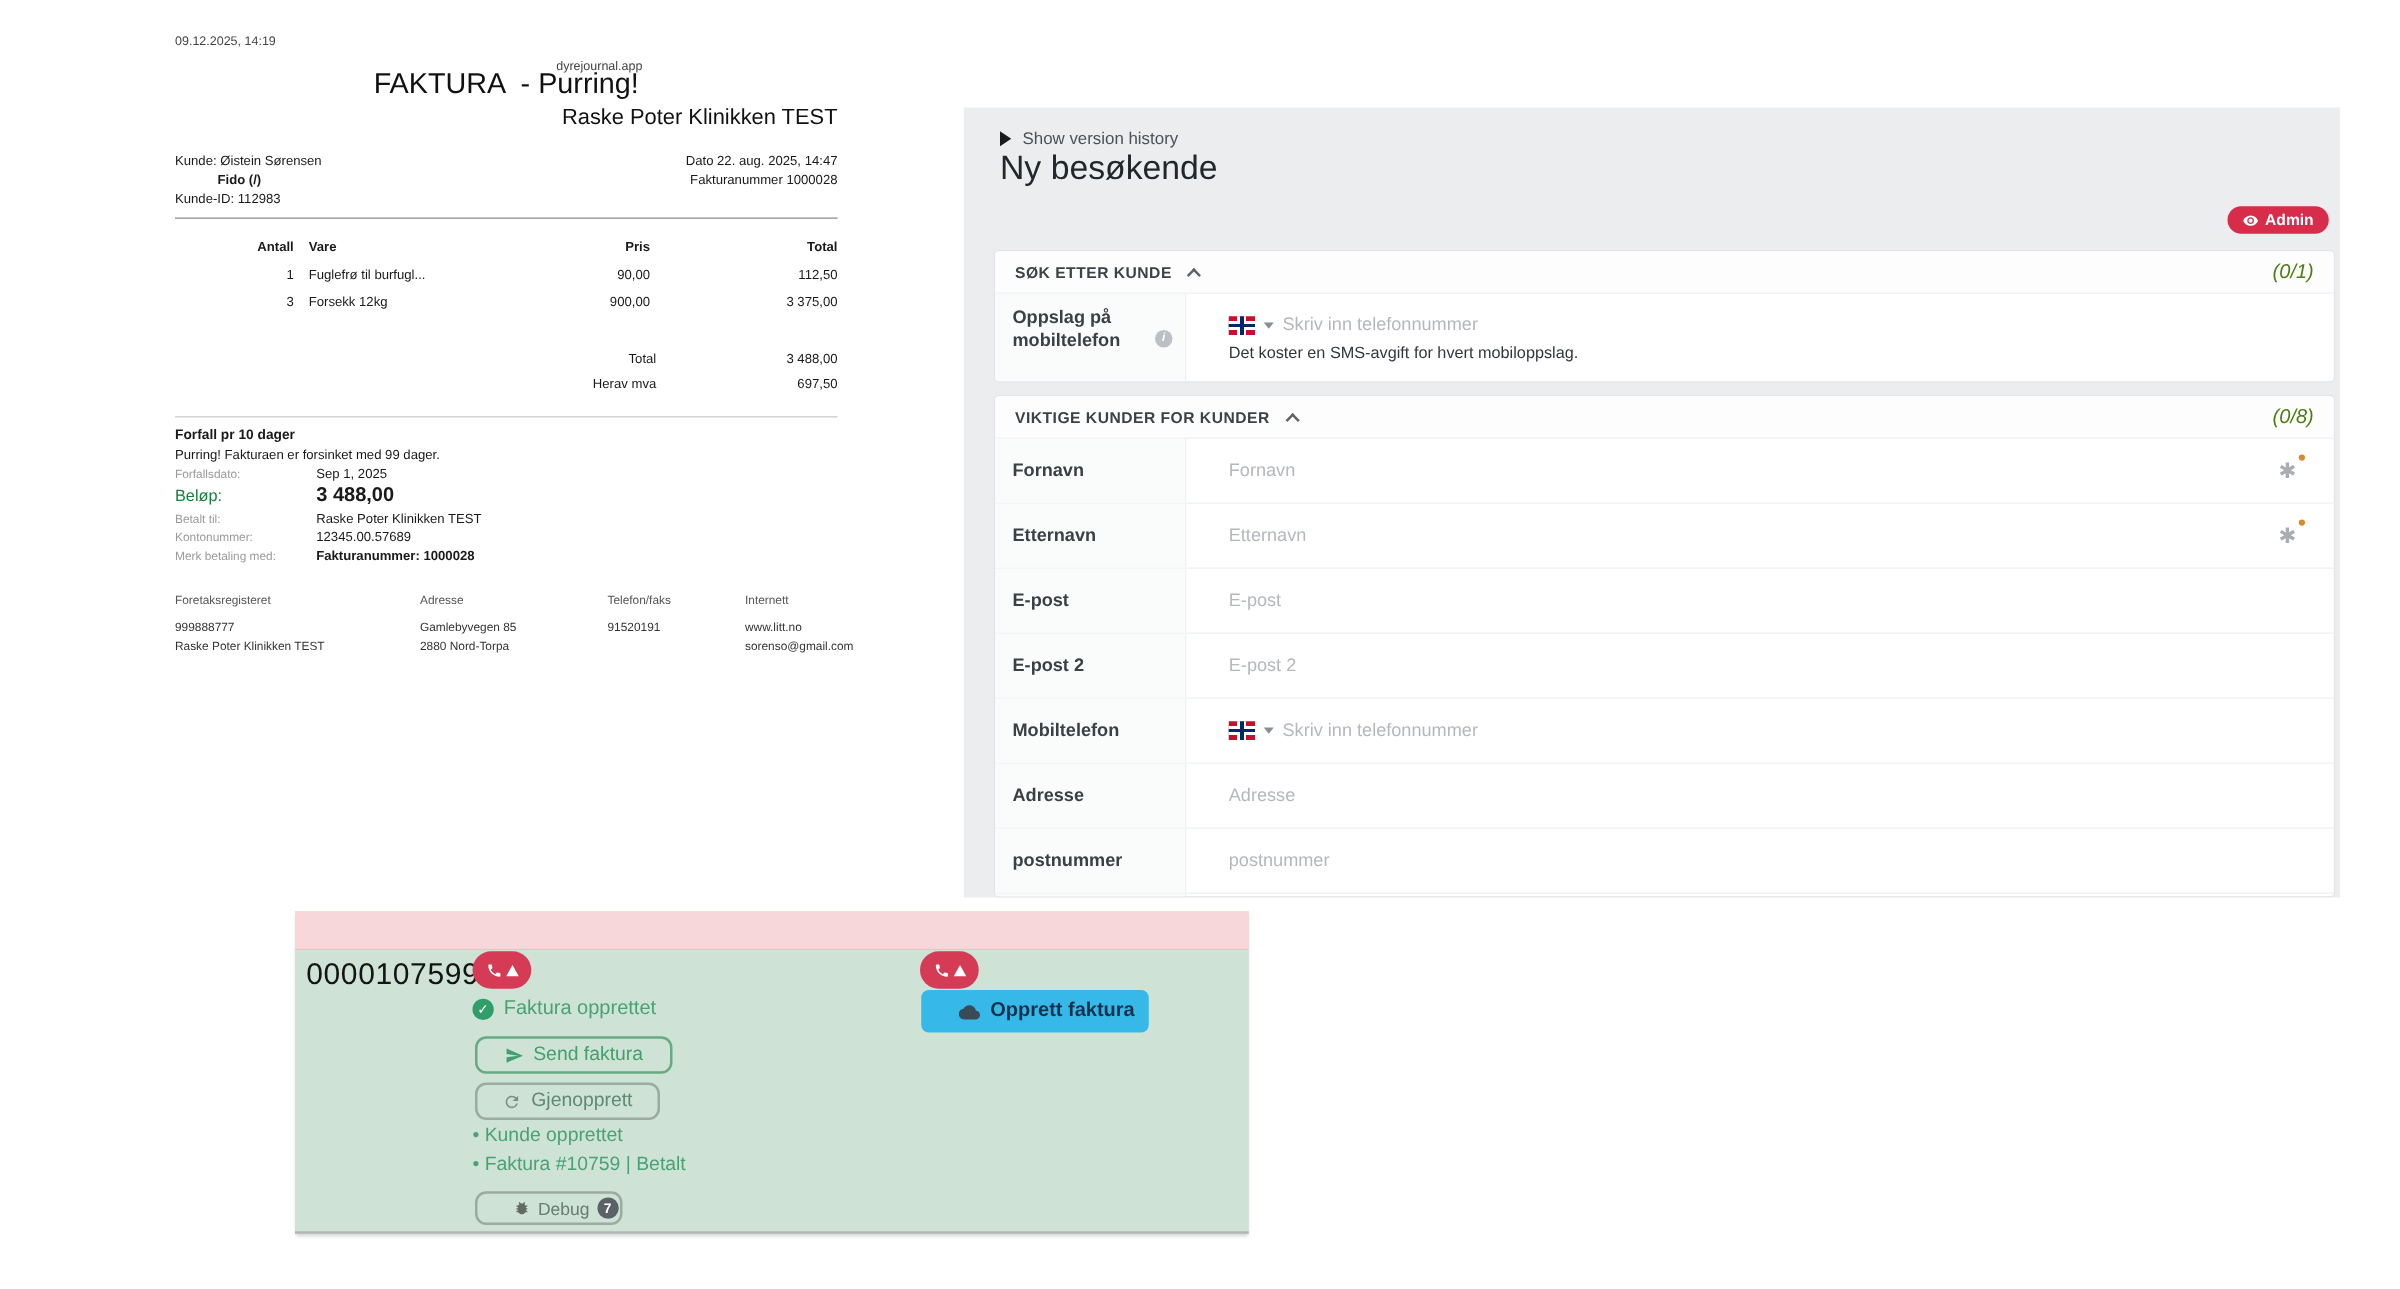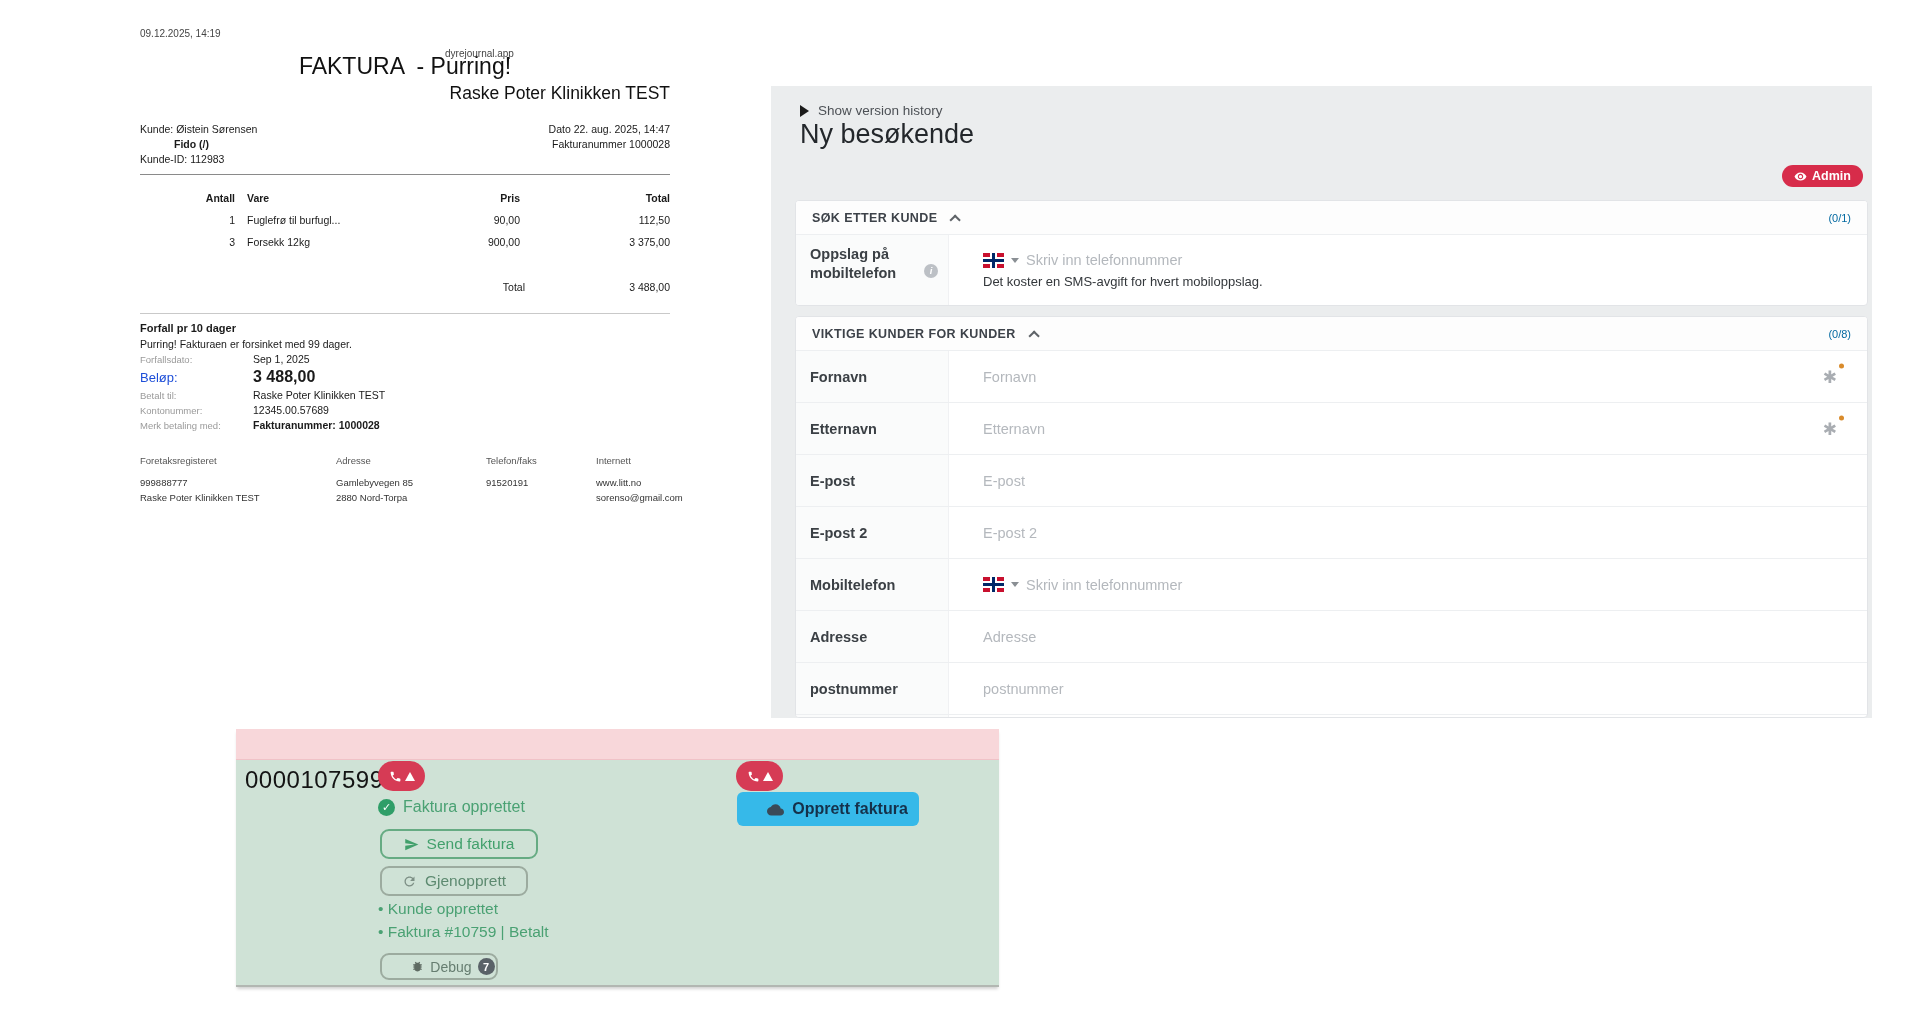--- a/index.html
+++ b/index.html
@@ -26,21 +26,21 @@
   .inv-th { font-weight:bold; }
   .inv-totals { margin-top:24px; font-size:10.5px; }
   .inv-total-row { display:flex; justify-content:flex-end; padding:4px 0; }
   .inv-total-value { width:145px; text-align:right; }
   .inv-div2 { border-top:1px solid #c9c9c9; margin-top:16px; }
   .inv-pay { margin-top:8px; font-size:10.5px; }
   .inv-pay-title { font-weight:bold; font-size:11px; }
   .inv-pay-warn { margin-top:4px; }
   .pay-row { display:flex; margin-top:3px; align-items:baseline; }
   .pay-row .pl { width:113px; color:#9a9a9a; font-size:9.5px; }
-  .pay-row.big .pl { font-size:13px; color:#1d4ed8; }
+  .pay-row.big .pl { font-size:13px; color:#15803d; }
   .pay-row.big .pv { font-size:16px; font-weight:bold; }
   .pay-row .pv.bold { font-weight:bold; }
   .inv-footer { display:grid; grid-template-columns:196px 150px 110px 1fr; margin-top:24px; font-size:9.5px; }
   .inv-footer .fh { color:#555; margin-bottom:9px; }
   .inv-footer .fl { line-height:15px; color:#333; }
 
   
   .form-panel { position:absolute; left:771px; top:86px; width:1101px; height:632px; background:#ebedee; overflow:hidden; }
   .vh-row { position:absolute; left:29px; top:17px; display:flex; align-items:center; gap:9px; cursor:pointer; }
   .vh-tri { width:0; height:0; border-left:9px solid #1b1b1b; border-top:6px solid transparent; border-bottom:6px solid transparent; }
@@ -48,21 +48,21 @@
   .panel-title { position:absolute; left:29px; top:33px; font-size:27px; font-weight:400; color:#23272b; }
   .admin-badge { position:absolute; left:1011px; top:79px; width:81px; height:22px; background:#d72c4a; border-radius:12px; color:#fff; display:flex; align-items:center; justify-content:center; gap:5px; font-size:12.5px; font-weight:bold; }
   .eye-svg { width:13px; height:13px; fill:#fff; }
 
   .card { position:absolute; left:24px; width:1073px; background:#fff; border:1px solid #e2e4e7; border-radius:4px; overflow:hidden; }
   .card1 { top:114px; height:106px; }
   .card2 { top:230px; height:402px; }
   .card-head { height:33px; display:flex; align-items:center; padding:0 16px; background:#fdfdfd; cursor:pointer; }
   .card-head .ch-title { font-size:12.5px; font-weight:bold; color:#3d4249; letter-spacing:.4px; }
   .chev { width:8px; height:8px; border-top:2px solid #5f6368; border-right:2px solid #5f6368; transform:rotate(-45deg) translateY(3px); margin-left:12px; }
-  .card-head .ch-count { margin-left:auto; font-size:11px; color:#0369a1; }
+  .card-head .ch-count { margin-left:auto; font-size:16px; color:#4d7c0f;font-style:italic; }
   .frow { display:flex; border-top:1px solid #edeff1; height:52px; }
   .frow.tall { height:72px; }
   .flabel { width:153px; background:#fafbfb; border-right:1px solid #f0f1f3; padding:0 12px 0 14px; display:flex; align-items:center; font-size:14.5px; font-weight:bold; color:#3b4045; position:relative; }
   .flabel.wrap { line-height:19px; padding-top:10px; align-items:flex-start; }
   .ffield { flex:1; display:flex; align-items:center; padding-left:34px; position:relative; }
   .ffield.col { flex-direction:column; align-items:flex-start; justify-content:center; gap:6px; }
   .fld-input { border:none; outline:none; background:transparent; font-size:14.5px; color:#3b4045; width:70%; font-family:"Liberation Sans", sans-serif; }
   .fld-input::placeholder { color:#b4b8bd; opacity:1; }
   .phone-line { display:flex; align-items:center; gap:7px; }
   .flag-no { width:21px; height:15px; display:inline-block; cursor:pointer;
@@ -147,20 +147,24 @@
         <span class="c-pris">900,00</span>
         <span class="c-tot">3 375,00</span>
       </div>
     </div>
 
     <div class="inv-totals">
       <div class="inv-total-row">
         <span>Total</span>
         <span class="inv-total-value">3 488,00</span>
       </div>
+      <div class="inv-total-row">
+        <span>Herav mva</span>
+        <span class="inv-total-value">697,50</span>
+      </div>
     </div>
 
     <div class="inv-div2"></div>
 
     <div class="inv-pay">
       <div class="inv-pay-title">Forfall pr 10 dager</div>
       <div class="inv-pay-warn">Purring!  Fakturaen er forsinket med 99 dager.</div>
       <div class="pay-row">
         <span class="pl">Forfallsdato:</span>
         <span class="pv">Sep 1, 2025</span>

